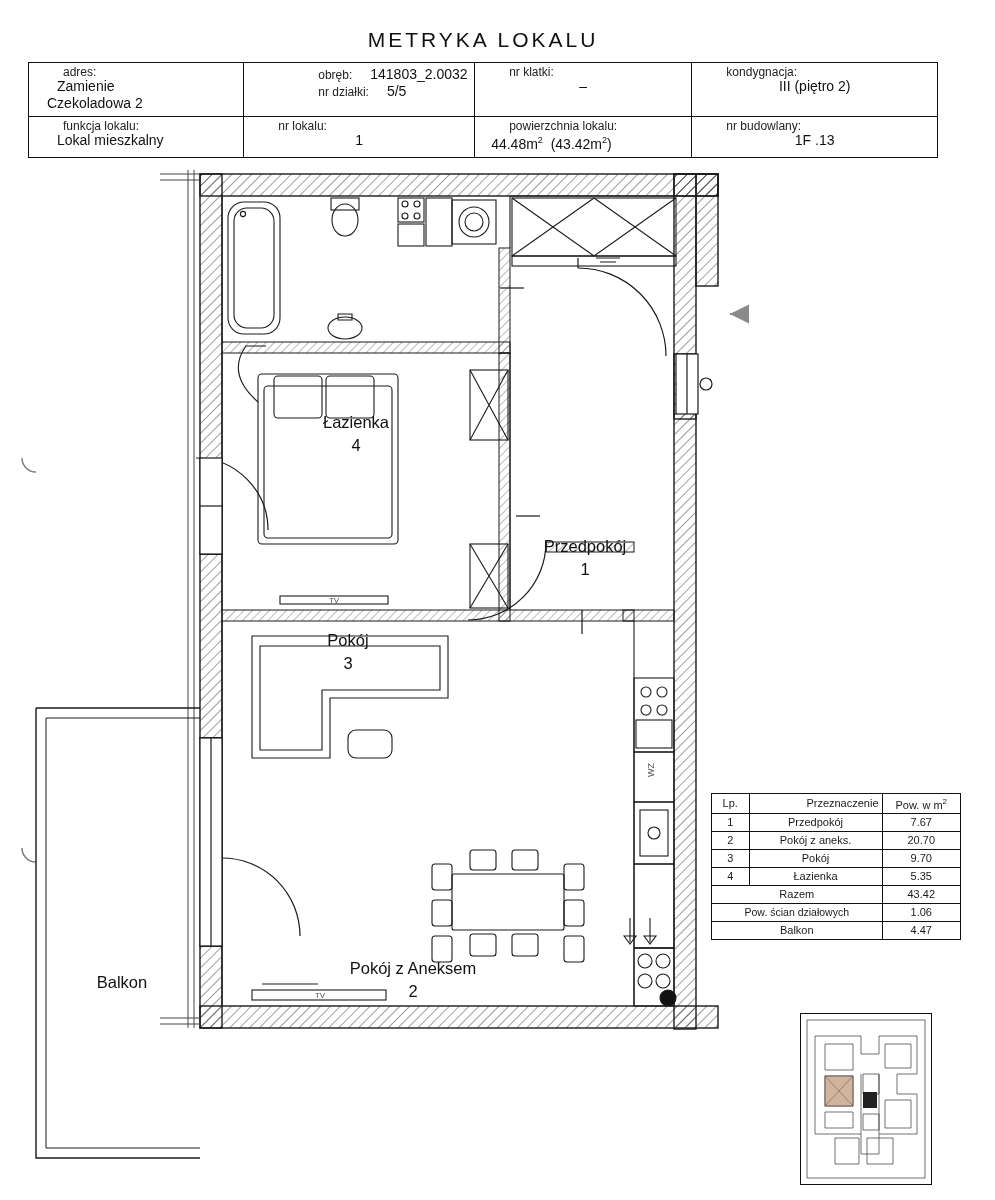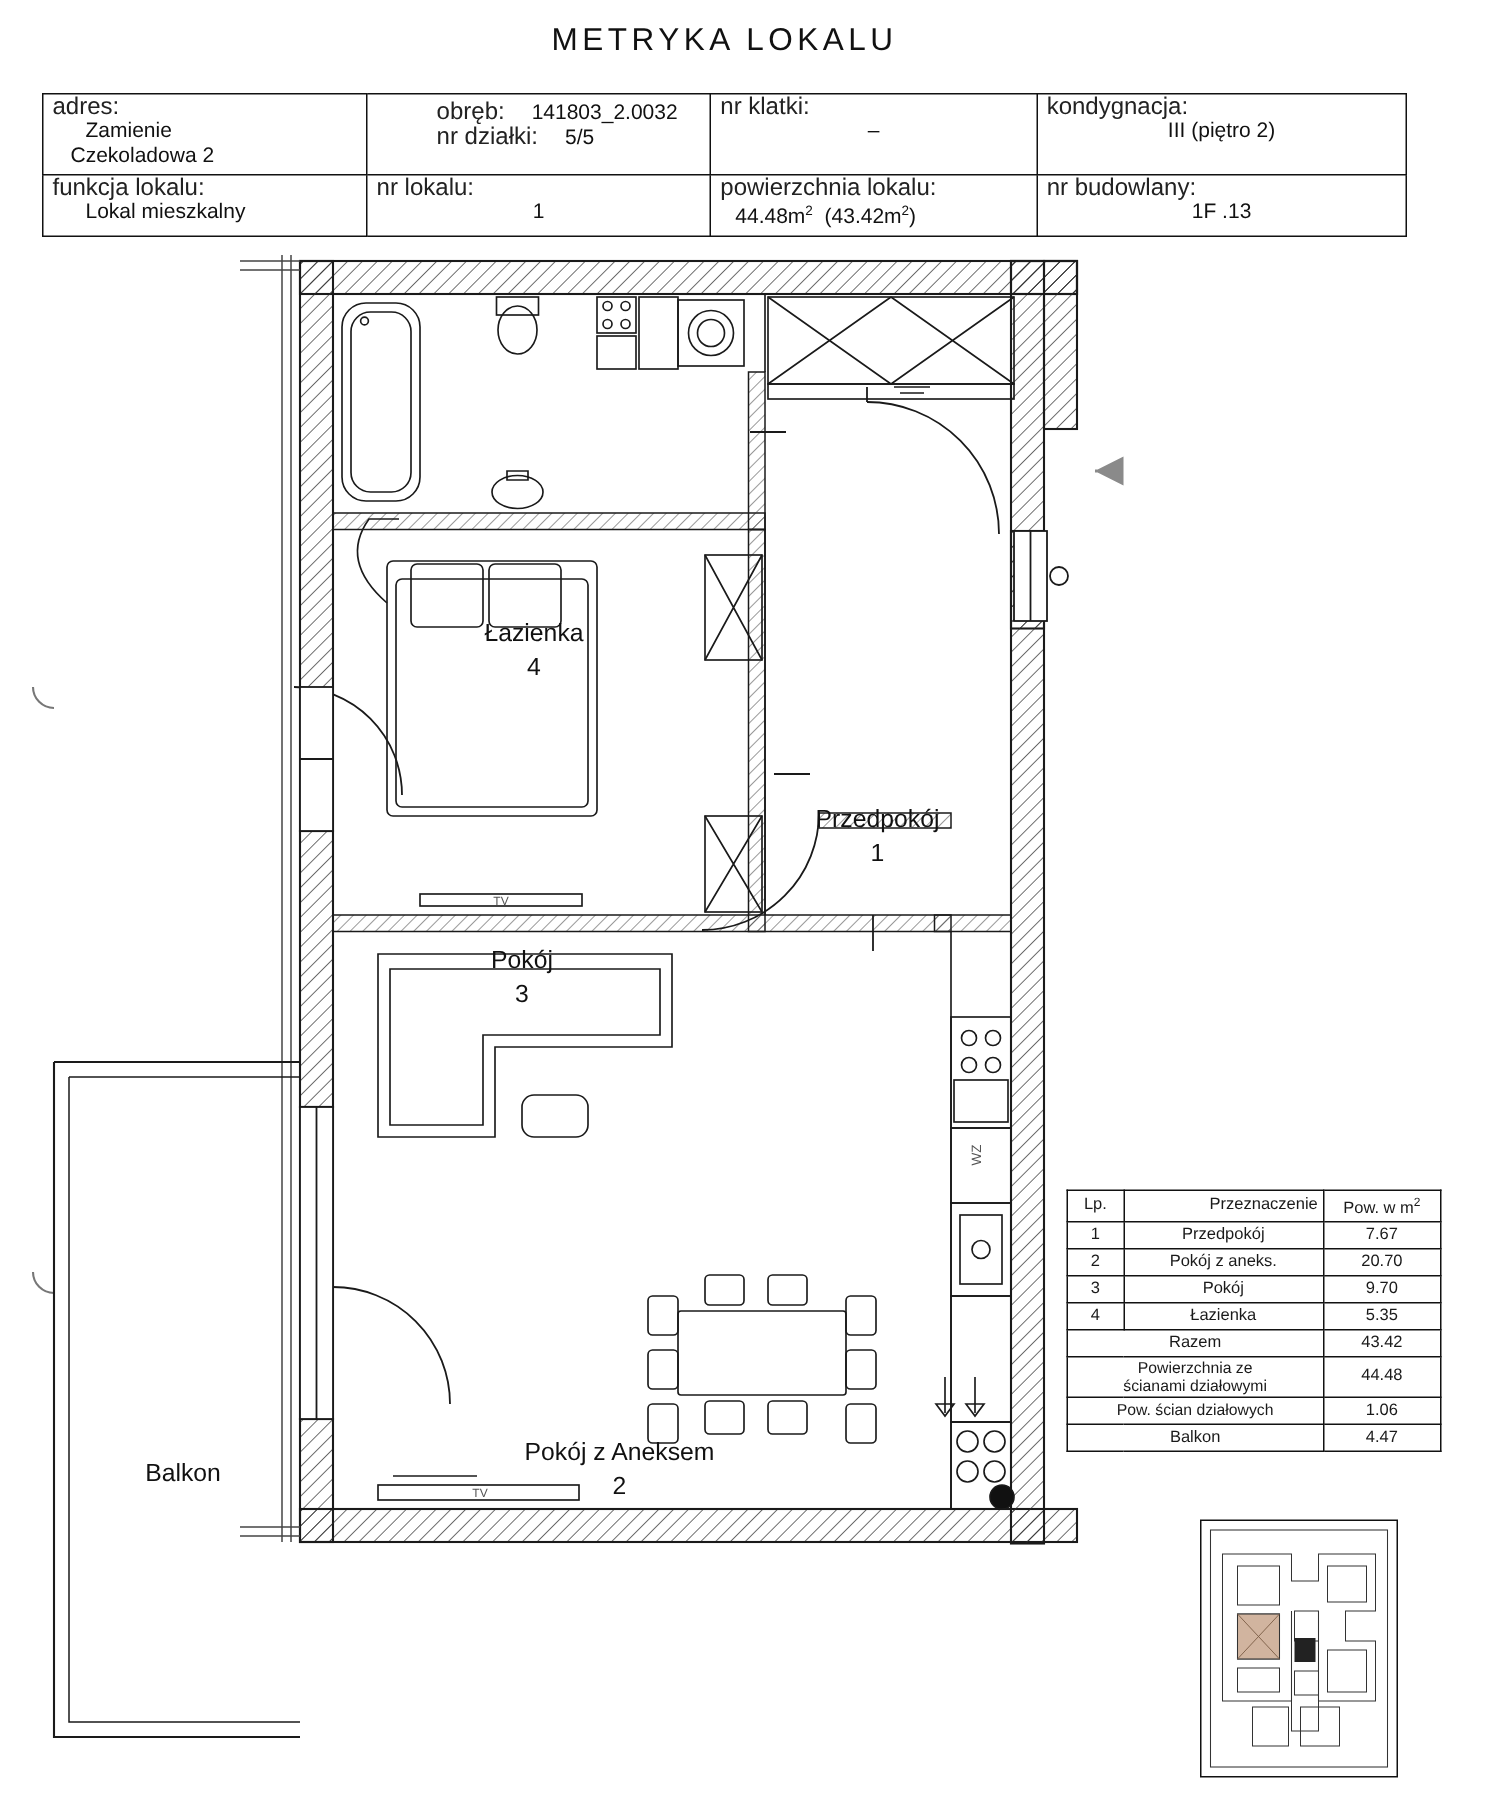--- a/index.html
+++ b/index.html
@@ -13,21 +13,21 @@
     position: relative;
     font-family: "Liberation Sans", sans-serif;
     color: #1a1a1a;
     overflow: hidden;
   }
 
   
   .sheet-title {
     position: absolute;
     left: 28px;
-    top: 15px;
+    top: 28px;
     width: 910px;
     text-align: center;
     font-size: 21px;
     letter-spacing: 3px;
     font-weight: 400;
     color: #111;
   }
   .metryka {
     position: absolute;
     left: 28px;
@@ -36,24 +36,25 @@
     border: 1.4px solid #111;
     border-collapse: collapse;
   }
   .metryka td {
     border: 1.2px solid #111;
     vertical-align: top;
     padding: 3px 6px 4px 6px;
     height: 22px;
   }
   .lbl {
-    font-size: 16px;
+    font-size: 12px;
     color: #222;
     display: block;
     line-height: 12px;
+    margin-left: 28px;
   }
   .val {
     font-size: 14px;
     color: #111;
     display: block;
     line-height: 17px;
     padding-left: 22px;
   }
   .val.center { text-align: center; padding-left: 0; }
   .val.inline-right { display: inline-block; padding-left: 18px; }
@@ -434,27 +435,20 @@
   <tr>
     <td>4</td>
     <td>Łazienka</td>
     <td>5.35</td>
   </tr>
   <tr>
     <td colspan="2">Razem</td>
     <td>43.42</td>
   </tr>
   <tr>
-    <td colspan="2" class="two-line">
-      <span>Powierzchnia ze</span><br>
-      <span>ścianami działowymi</span>
-    </td>
-    <td>44.48</td>
-  </tr>
-  <tr>
     <td colspan="2" class="two-line">Pow. ścian działowych</td>
     <td>1.06</td>
   </tr>
   <tr>
     <td colspan="2">Balkon</td>
     <td>4.47</td>
   </tr>
 </tbody>
   </table>
 

